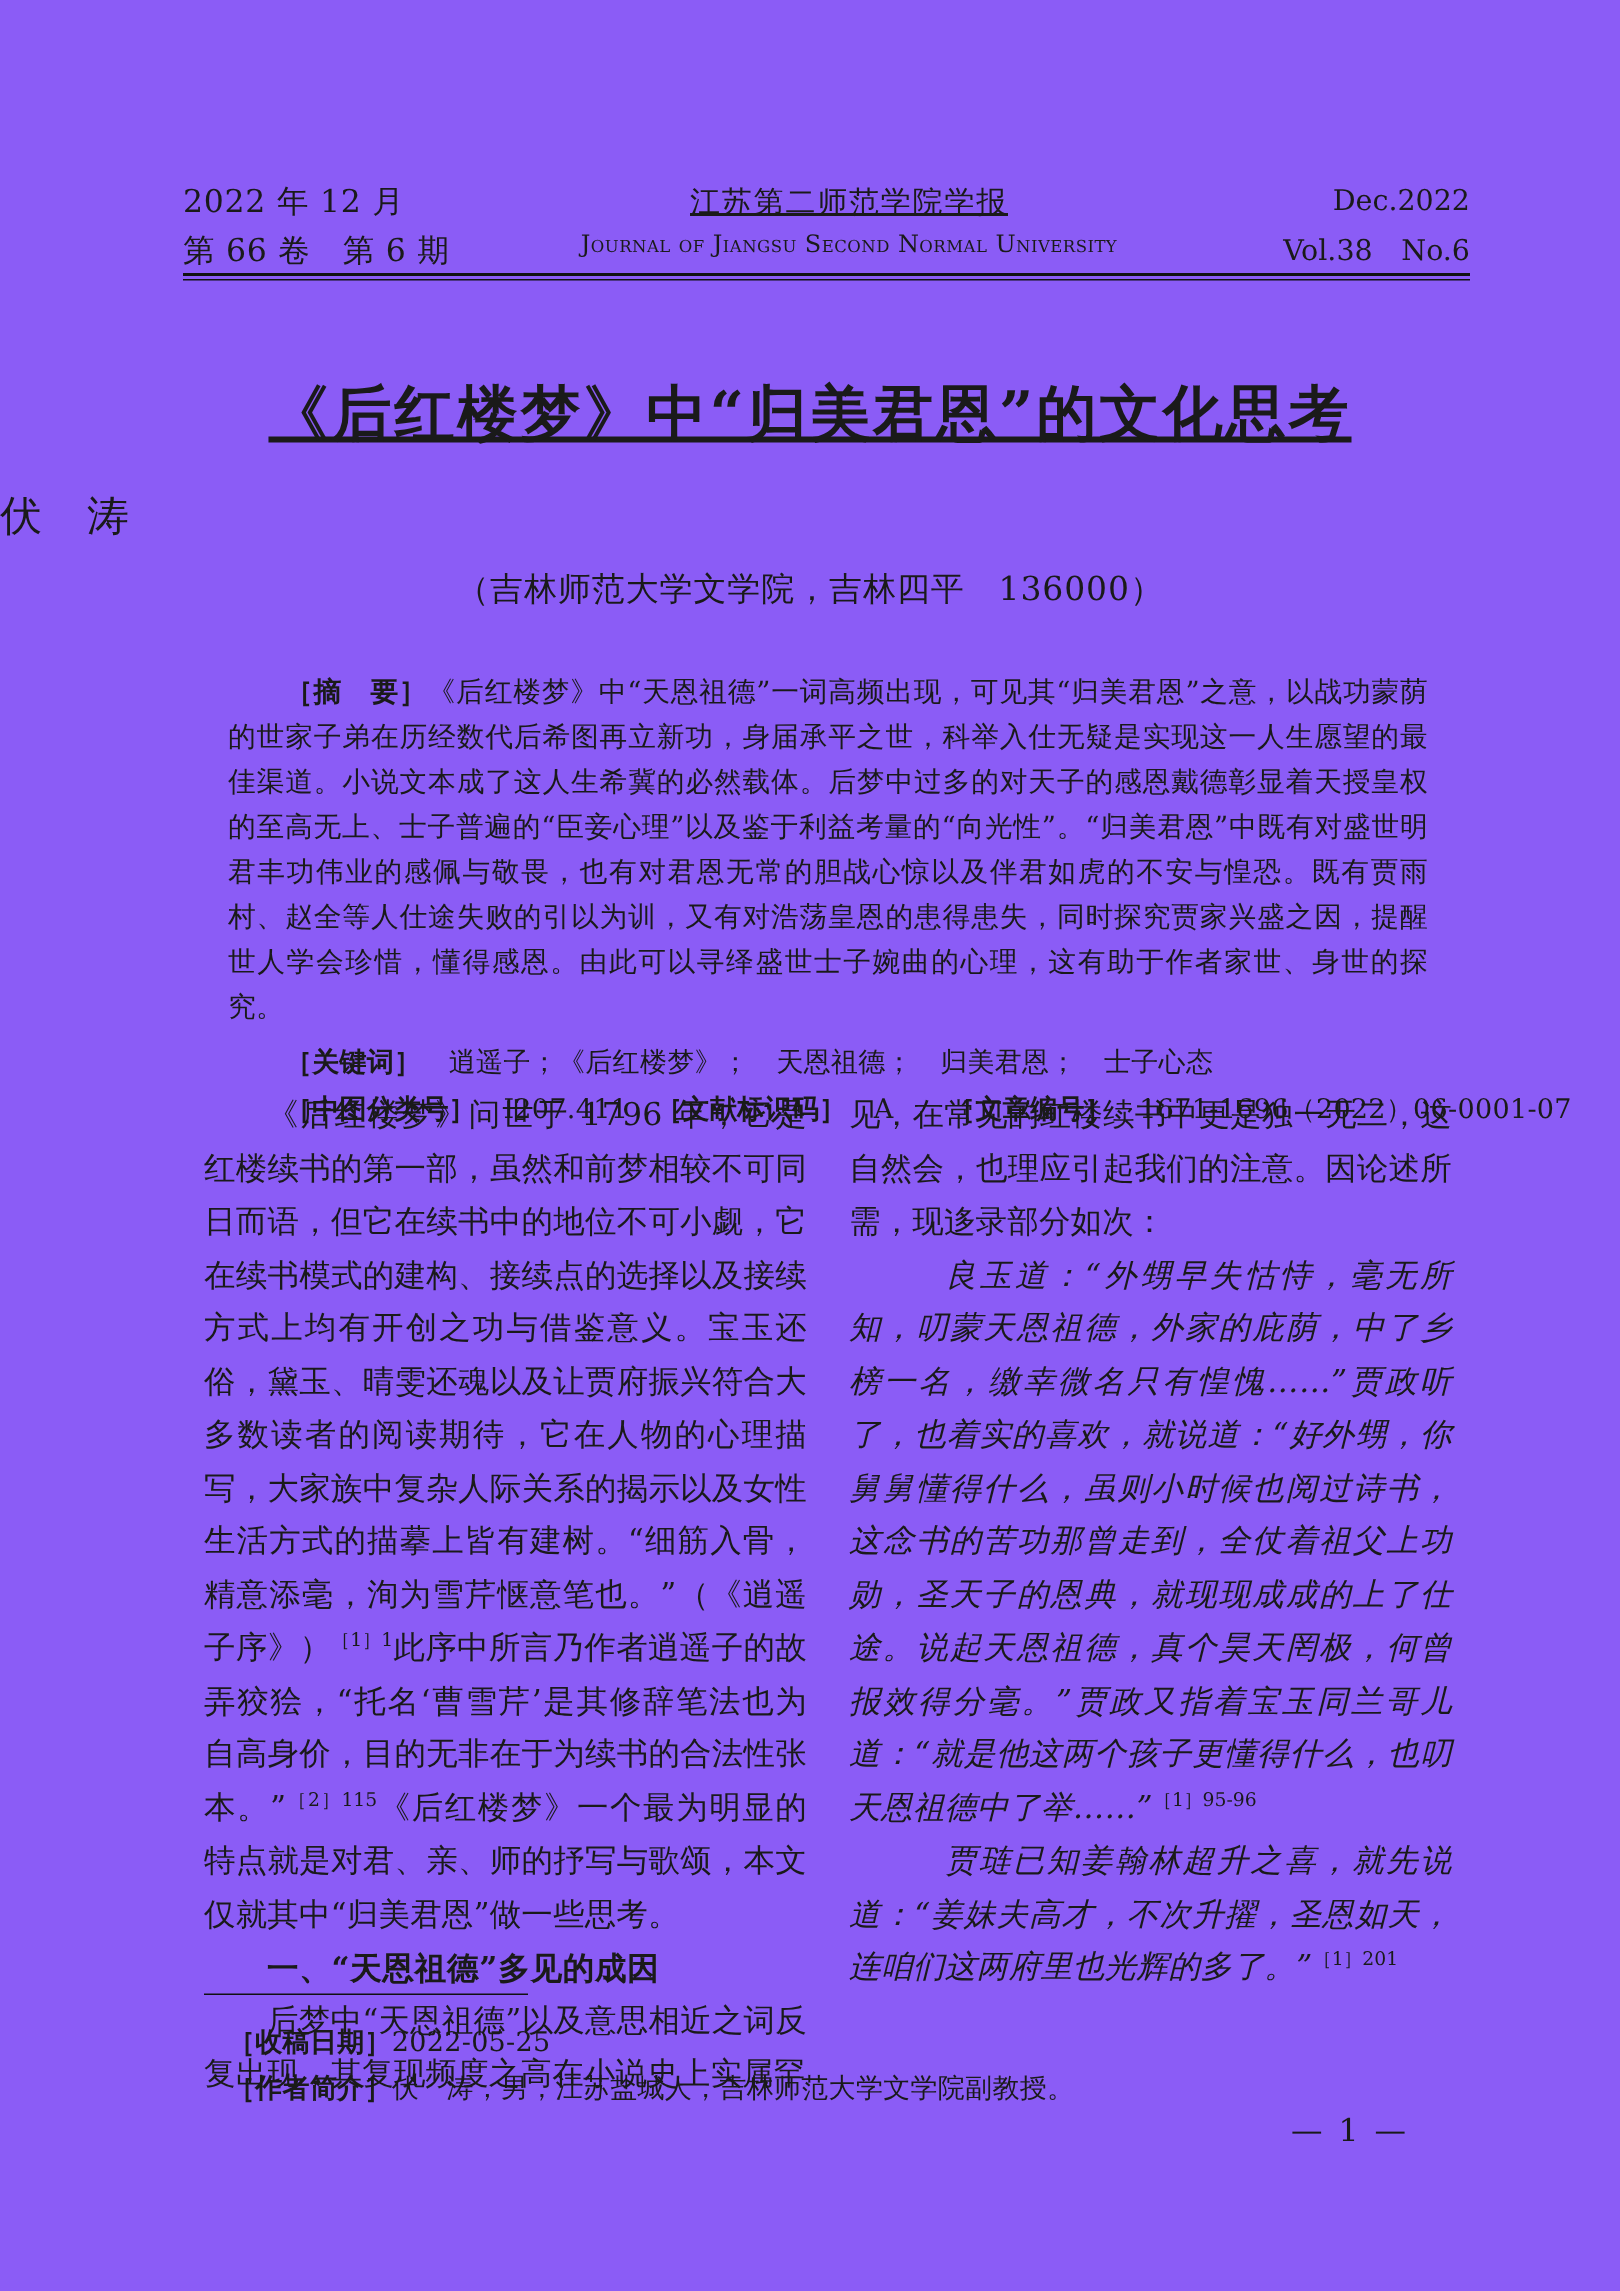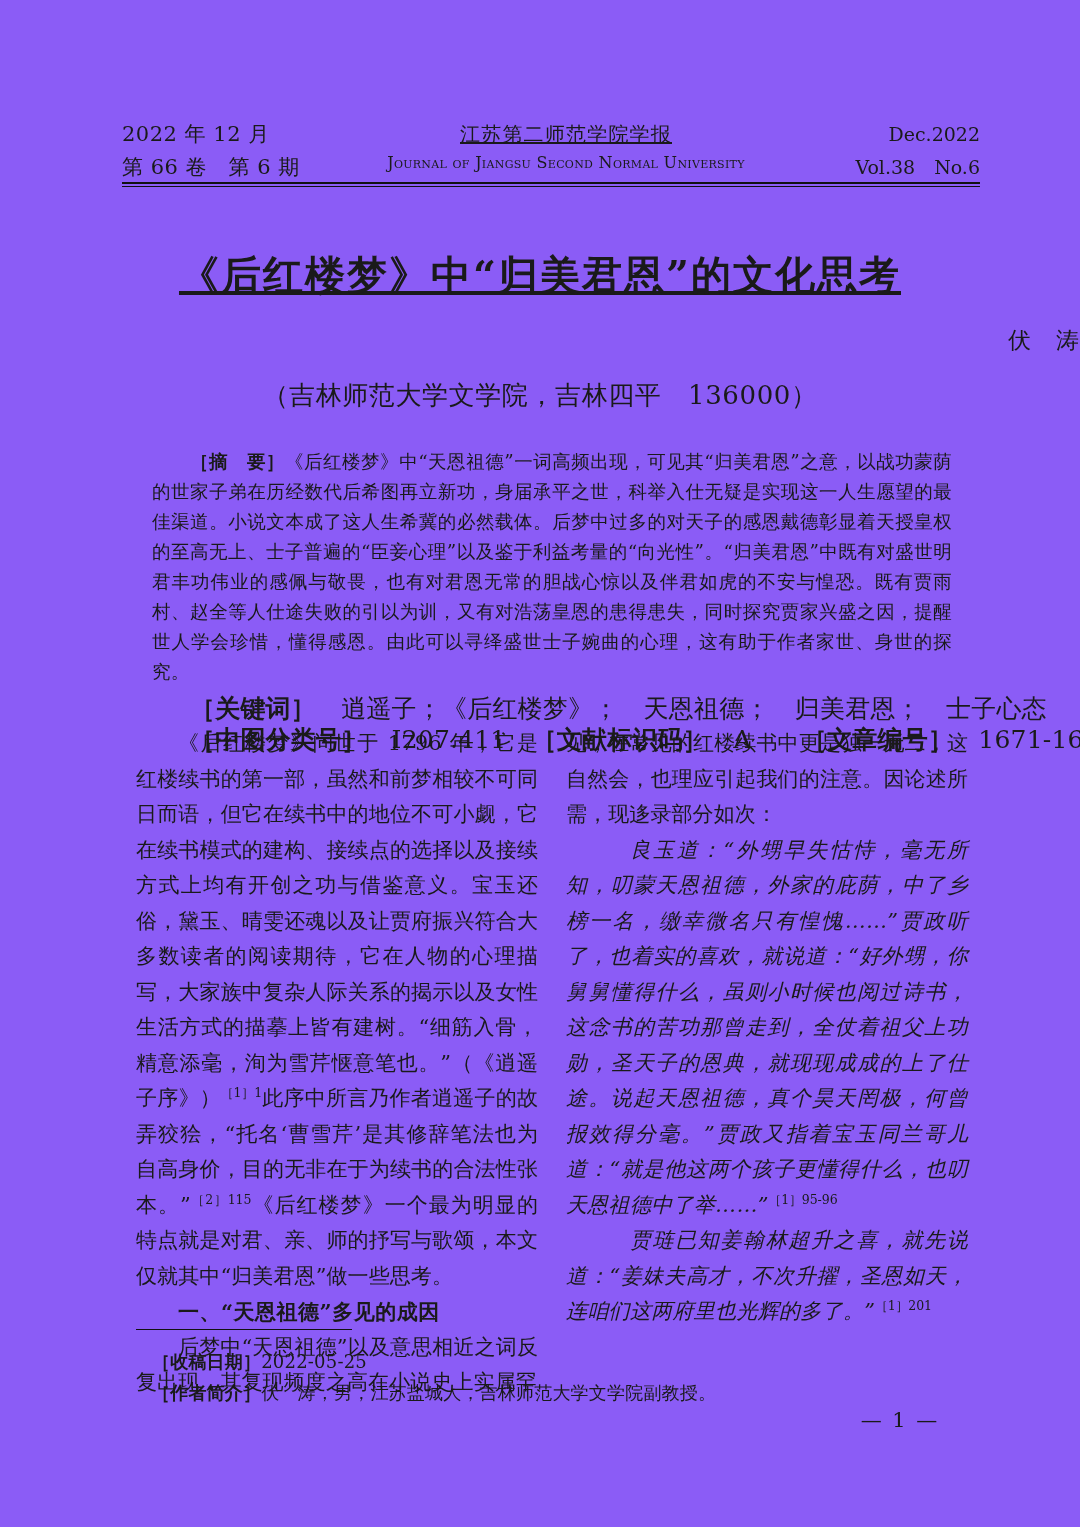--- a/index.html
+++ b/index.html
@@ -92,32 +92,32 @@
     font-weight: bold;
     letter-spacing: 2px;
     font-family: "DejaVu Serif", "Liberation Serif", serif;
     text-decoration: underline;
   }
   .author {
     position: absolute;
     left: 0;
     top: 325px;
     width: 1080px;
-    text-align: right;
-    font-size: 23px;
+    text-align: left;
+    font-size: 28px;
     letter-spacing: 1px;
     white-space: pre;
   }
   .affiliation {
     position: absolute;
     left: 0;
     top: 378px;
     width: 1080px;
     text-align: center;
-    font-size: 26px;
+    font-size: 22px;
     letter-spacing: 0.6px;
     white-space: pre;
   }
 
   
   .abstract-block {
     position: absolute;
     left: 152px;
     top: 447px;
     width: 800px;
@@ -127,21 +127,21 @@
     line-height: 30px;
     text-align: justify;
     text-indent: 38px;
     letter-spacing: 0.2px;
     word-break: break-all;
   }
   .lbl {
     font-weight: bold;
   }
   .kw-line, .cls-line {
-    font-size: 25px;
+    font-size: 18px;
     line-height: 31px;
     letter-spacing: 0.2px;
     text-indent: 38px;
     white-space: pre;
   }
   .kw-line { margin-top: 6px; }
 
   
   .col {
     position: absolute;

